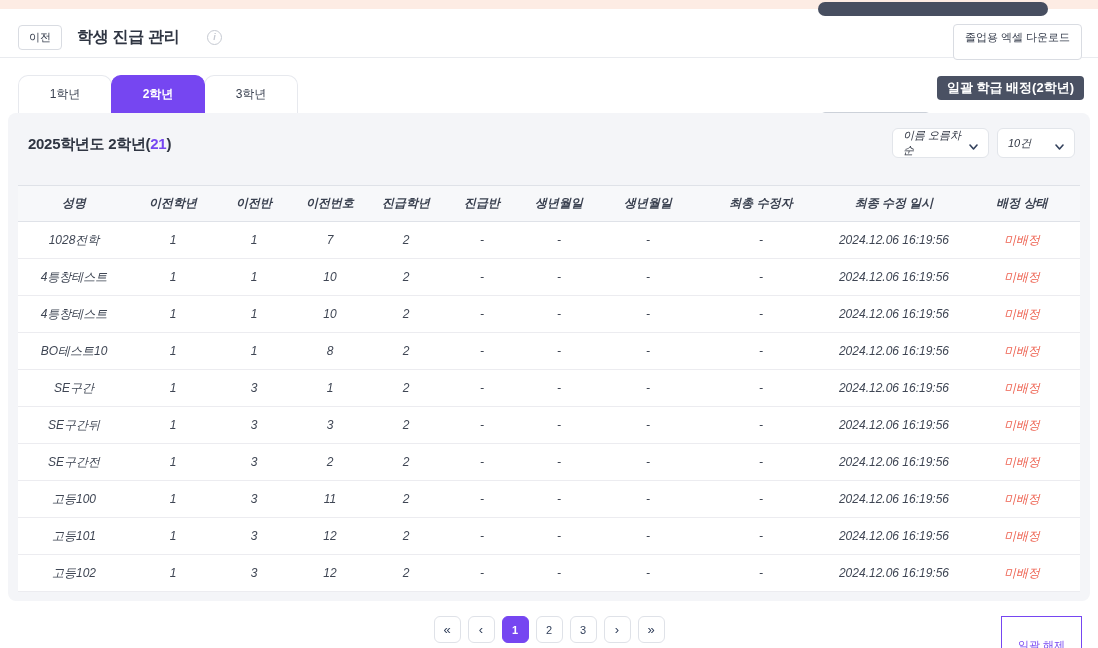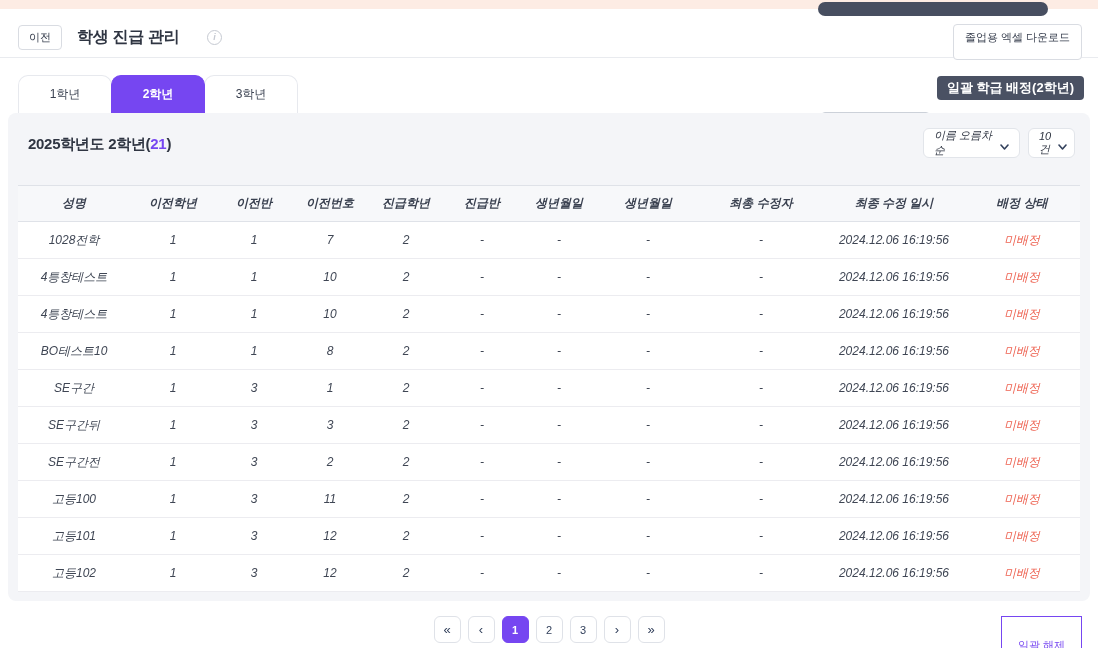--- a/index.html
+++ b/index.html
@@ -27,21 +27,21 @@
   .excel-ic { width:13px; height:13px; display:inline-block; }
   .btn-bulk-assign { height:24px; padding:0 10px; background:#4a5163; border:none; border-radius:4px; font-size:13px; font-weight:bold; color:#fff; display:flex; align-items:center; cursor:pointer; }
 
   
   .panel { position:absolute; left:8px; top:113px; width:1082px; height:488px; background:#f4f5f8; border-radius:8px; }
   .panel-title { position:absolute; left:20px; top:22px; font-size:15px; font-weight:bold; color:#2f3542; letter-spacing:-0.3px; }
   .panel-title .count { color:#7646f1; }
   .panel-controls { position:absolute; right:15px; top:15px; display:flex; gap:8px;font-style:italic; }
   .select { height:30px; background:#fff; border:1px solid #e2e5ea; border-radius:6px; font-size:11px; color:#2f3542; display:flex; align-items:center; justify-content:space-between; padding:0 10px; cursor:pointer; }
   .select.sort { width:97px; }
-  .select.size { width:47px; }
+  .select.size { width:78px; }
   .chev { width:9px; height:6px; display:inline-block; margin-left:7px; }
 
   
   .tbl-wrap { position:absolute; left:10px; top:72px; width:1062px;font-style:italic; }
   table { width:1062px; border-collapse:collapse; table-layout:fixed; }
   thead th { height:36px; background:#f7f8fa; border-top:1px solid #dfe2e8; border-bottom:1px solid #dfe2e8; font-size:12px; font-weight:bold; color:#3a4150; }
   tbody td { height:37px; background:#fff; border-bottom:1px solid #ececf0; font-size:12px; color:#3f4654; text-align:center; }
   tbody td.status { color:#ee6352; }
 
   

